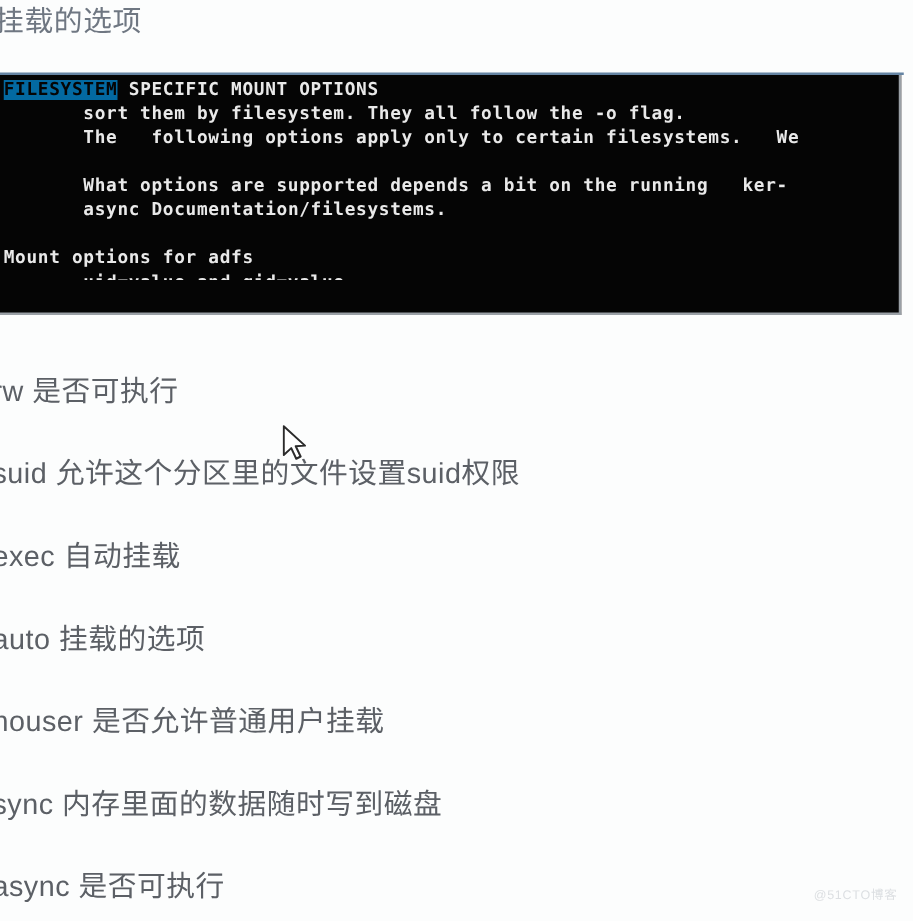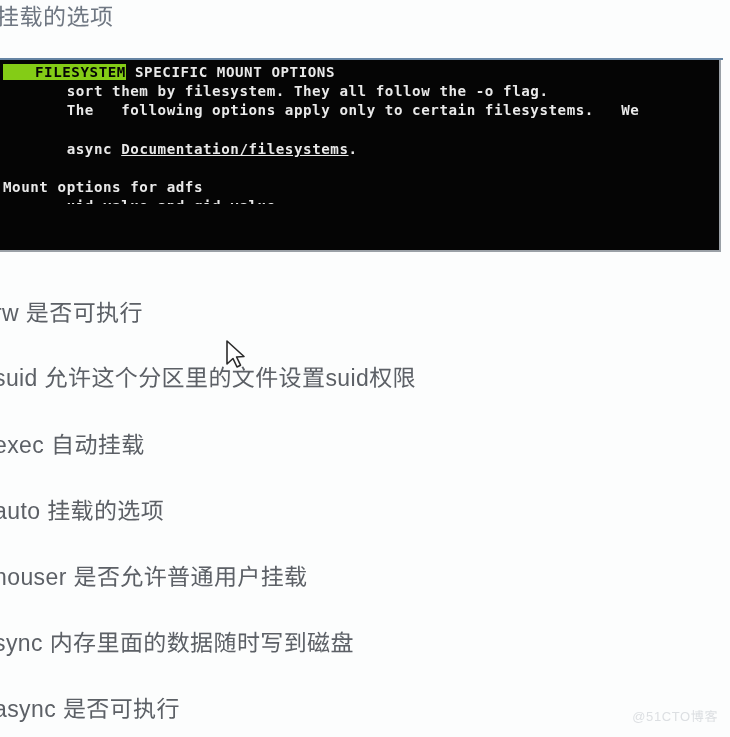--- a/index.html
+++ b/index.html
@@ -66,25 +66,24 @@
     color: #e9e9e9;
     white-space: pre;
     letter-spacing: 0.55px;
     margin: 0;
     padding: 0 0 0 3px;
     font-weight: 700;
     -webkit-font-smoothing: none;
   }
   .term-line.blank { color: transparent; }
   .hl-invert {
-    background: #84cc16;
+    background: #0369a1;
     color: #050505;
-    padding-left: 32px;
   }
-  .underline { text-decoration: underline; }
+  .underline { }
   .term-line.clipped {
     height: 7px;
     overflow: hidden;
     line-height: 19.2px;
   }
 
   
   .option-list {
     position: absolute;
     left: 0;
@@ -112,41 +111,42 @@
     width: 20px;
     height: 32px;
     pointer-events: none;
   }
 
   
   .watermark {
     position: absolute;
     right: 12px;
     bottom: 10px;
-    font-size: 13px;
+    font-size: 10px;
     line-height: 20px;
     color: #dcdfe2;
     letter-spacing: 0.6px;
     white-space: nowrap;
   }
 </style>
 </head>
 <body>
 
 <div class="page-title">挂载的选项</div>
 
 <div class="terminal-wrap">
   <div class="terminal-topline"></div>
   <div class="terminal">
 
     <div class="term-line"><span class="hl-invert">FILESYSTEM</span><span> SPECIFIC MOUNT OPTIONS</span></div>
 
     <div class="term-line">       sort them by filesystem. They all follow the -o flag.</div>
     <div class="term-line">       The   following options apply only to certain filesystems.   We</div>
     <div class="term-line blank">&nbsp;</div>
+    <div class="term-line">       What options are supported depends a bit on the running   ker-</div>
 
     <div class="term-line"><span>       async </span><span class="underline">Documentation/filesystems</span><span>.</span></div>
 
     <div class="term-line blank">&nbsp;</div>
 
     <div class="term-line">Mount options for adfs</div>
 
     <div class="term-line clipped">       uid=value and gid=value</div>
 
   </div>

